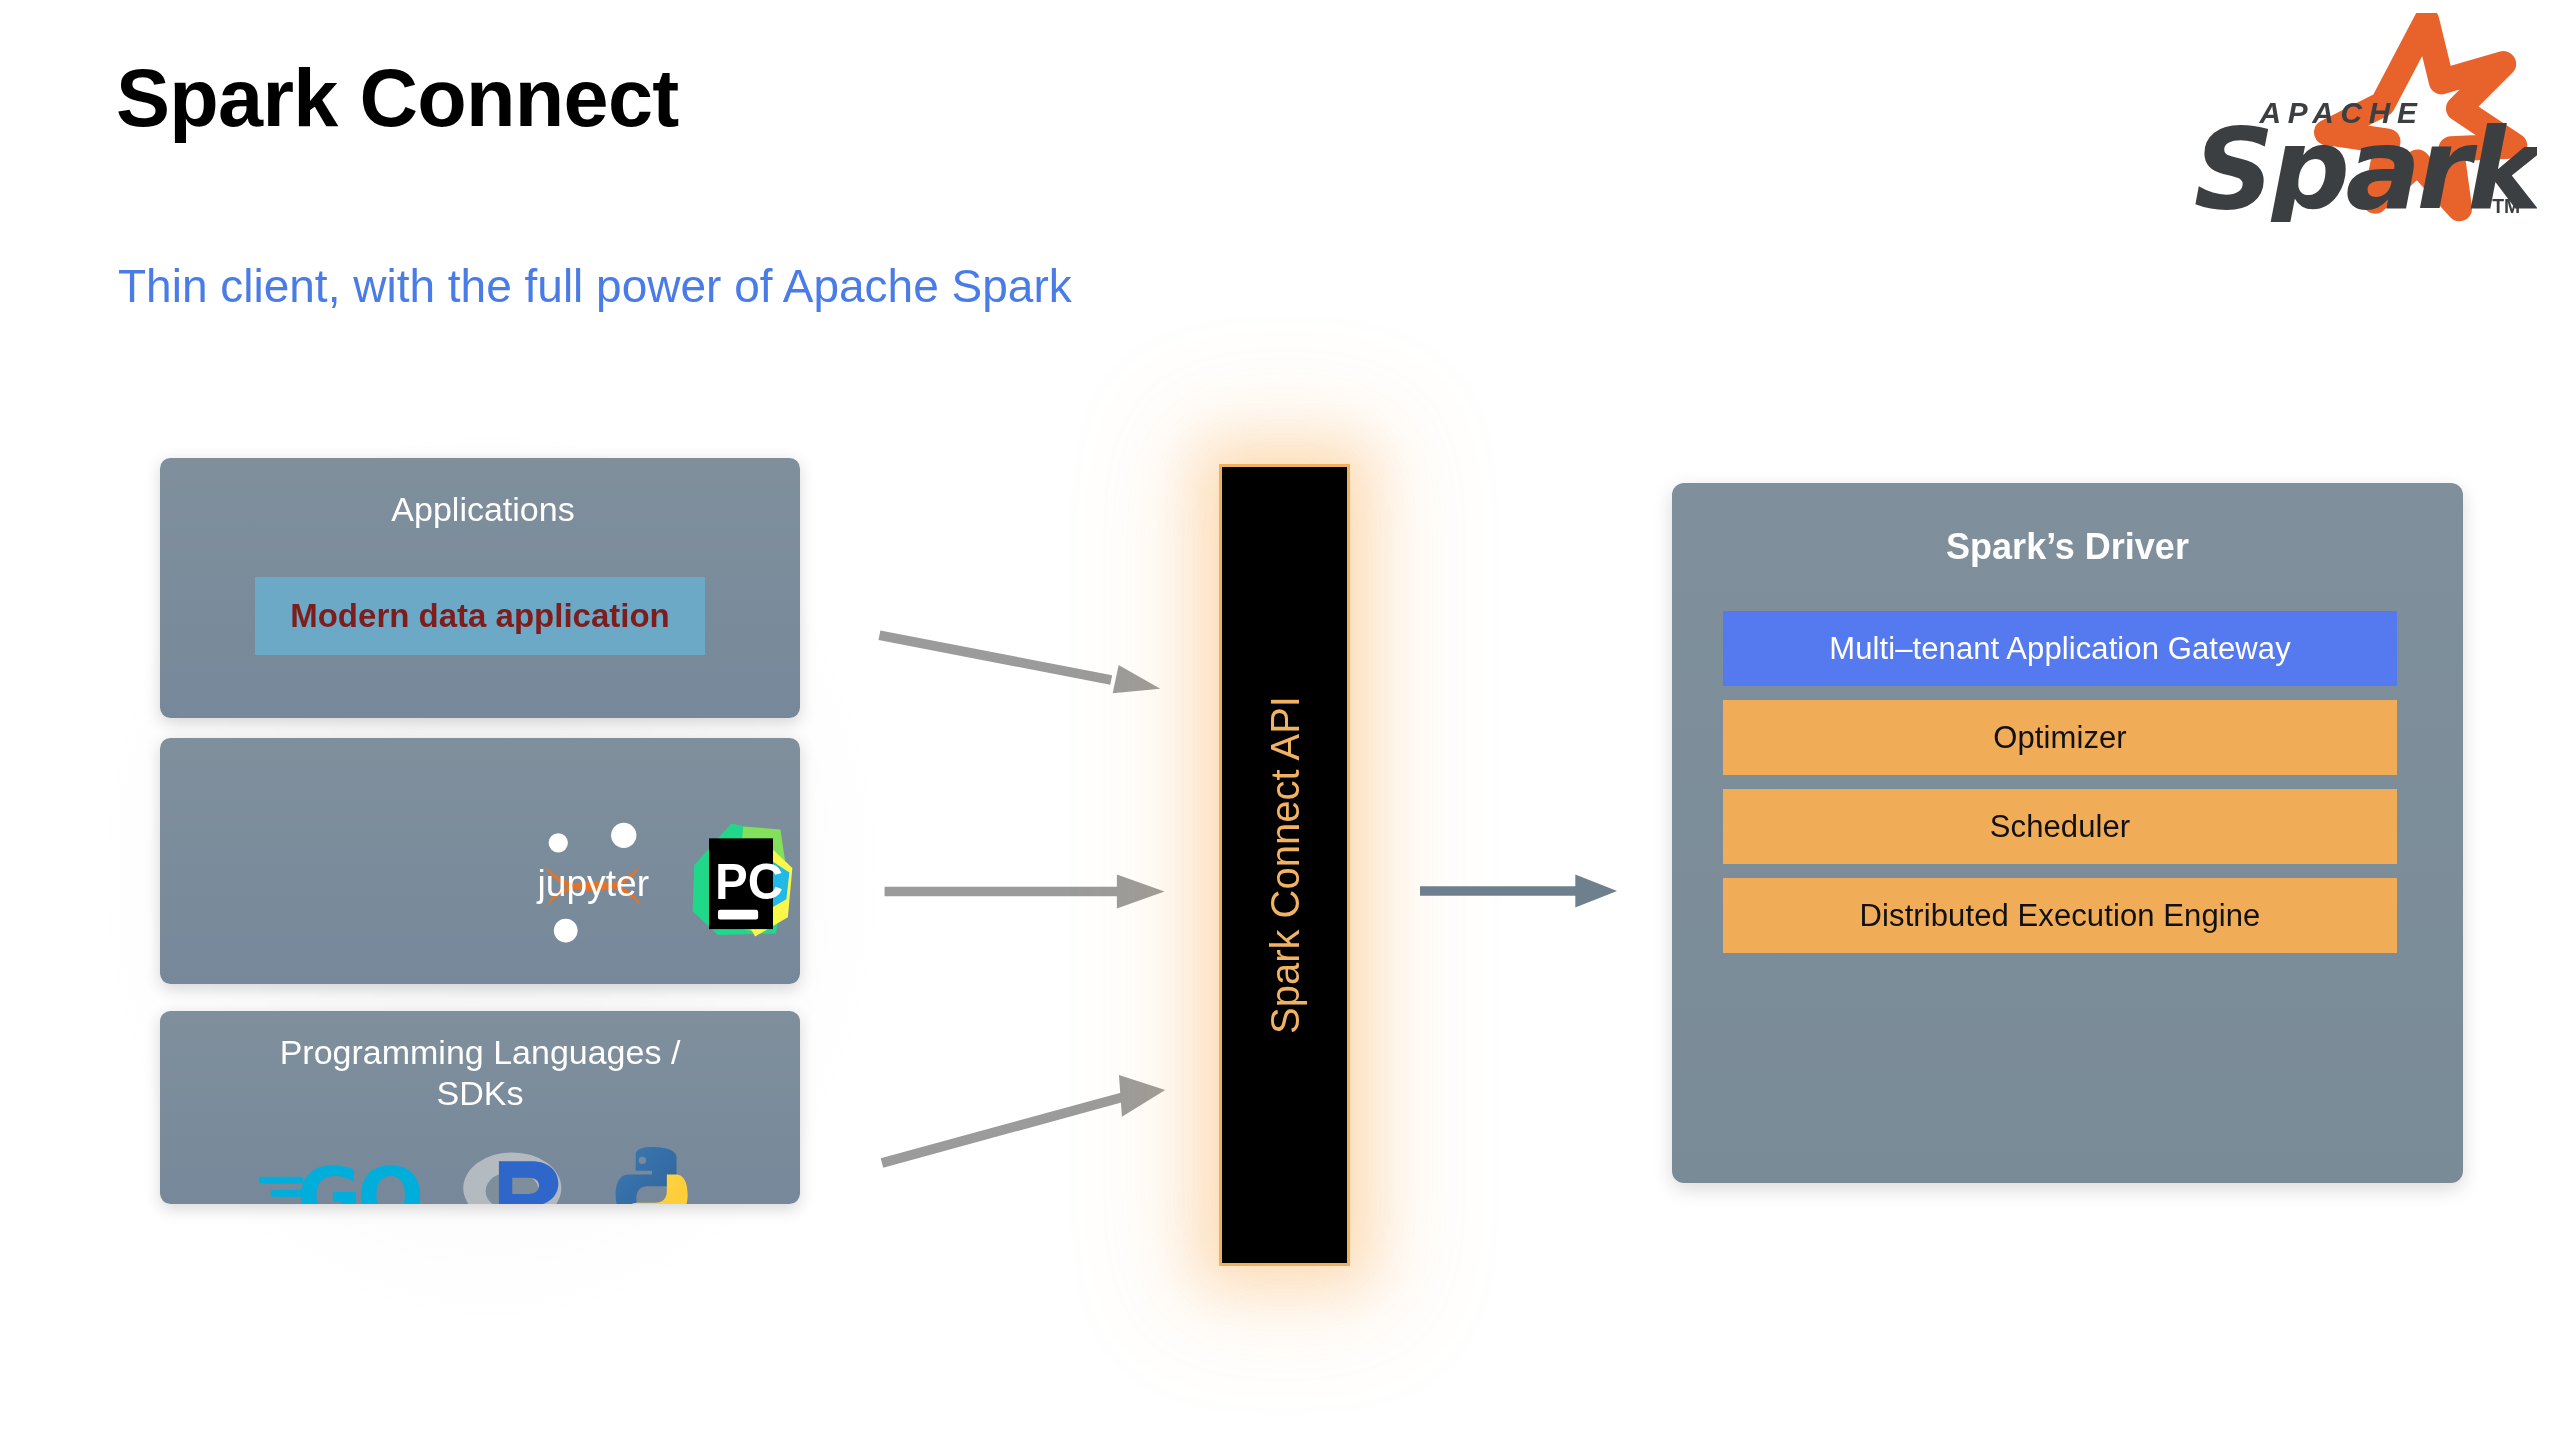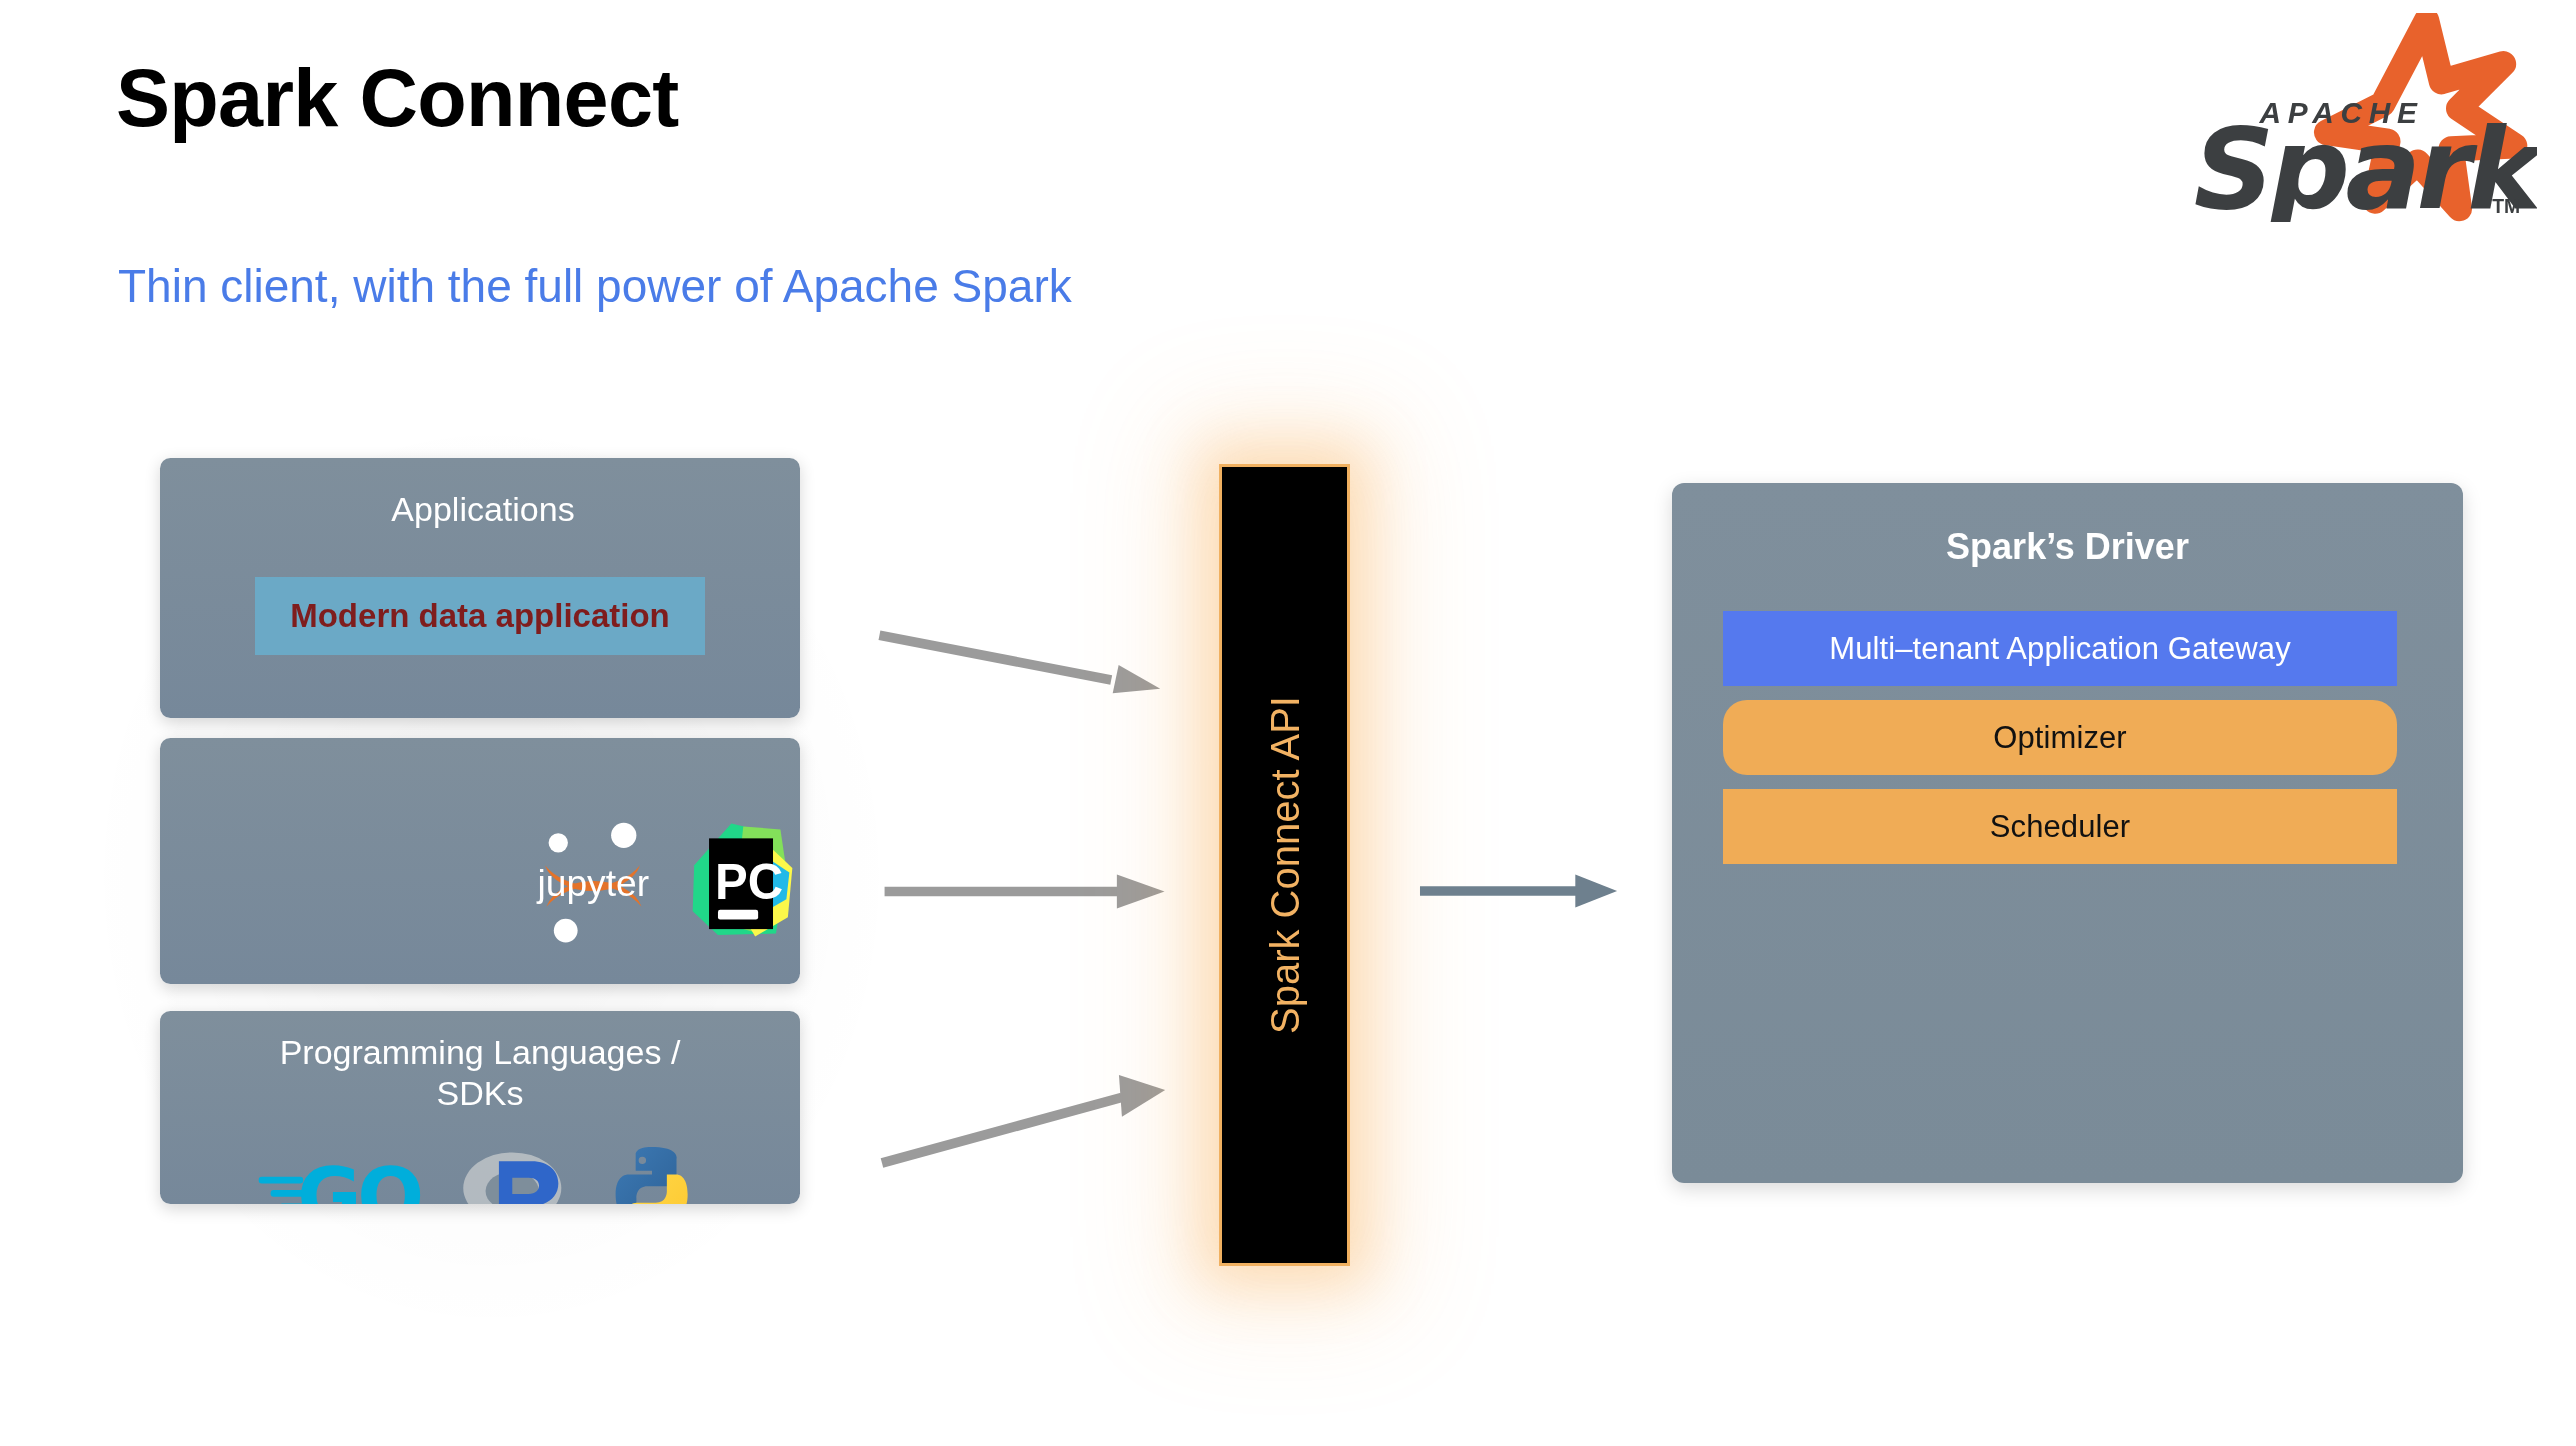--- a/index.html
+++ b/index.html
@@ -311,21 +311,24 @@
   <line x1="4" y1="40" x2="215" y2="40" stroke="#6e808e" stroke-width="13"></line>
   <polygon points="212,18 268,40 212,62" fill="#6e808e"></polygon>
 </svg>
 
 <div id="spark-driver-panel">
   <div id="spark-driver-title">Spark’s Driver</div>
   <div id="driver-bars">
     <div class="driver-bar" style="background: rgb(85, 121, 238); color: rgb(255, 255, 255); font-weight: 400;">
       <span>Multi–tenant Application Gateway</span>
     </div>
-    <div class="driver-bar" style="background: rgb(240, 172, 86); color: rgb(17, 17, 17); font-weight: 400; border-radius: 24px;">
+    <div class="driver-bar" style="background: rgb(240, 172, 86); color: rgb(17, 17, 17); font-weight: 400;">
       <span>Optimizer</span>
     </div>
     <div class="driver-bar" style="background: rgb(240, 172, 86); color: rgb(17, 17, 17); font-weight: 400;">
       <span>Scheduler</span>
     </div>
+    <div class="driver-bar" style="background: rgb(240, 172, 86); color: rgb(17, 17, 17); font-weight: 400;">
+      <span>Distributed Execution Engine</span>
+    </div>
   </div>
 </div>
 
 
 </body></html>

